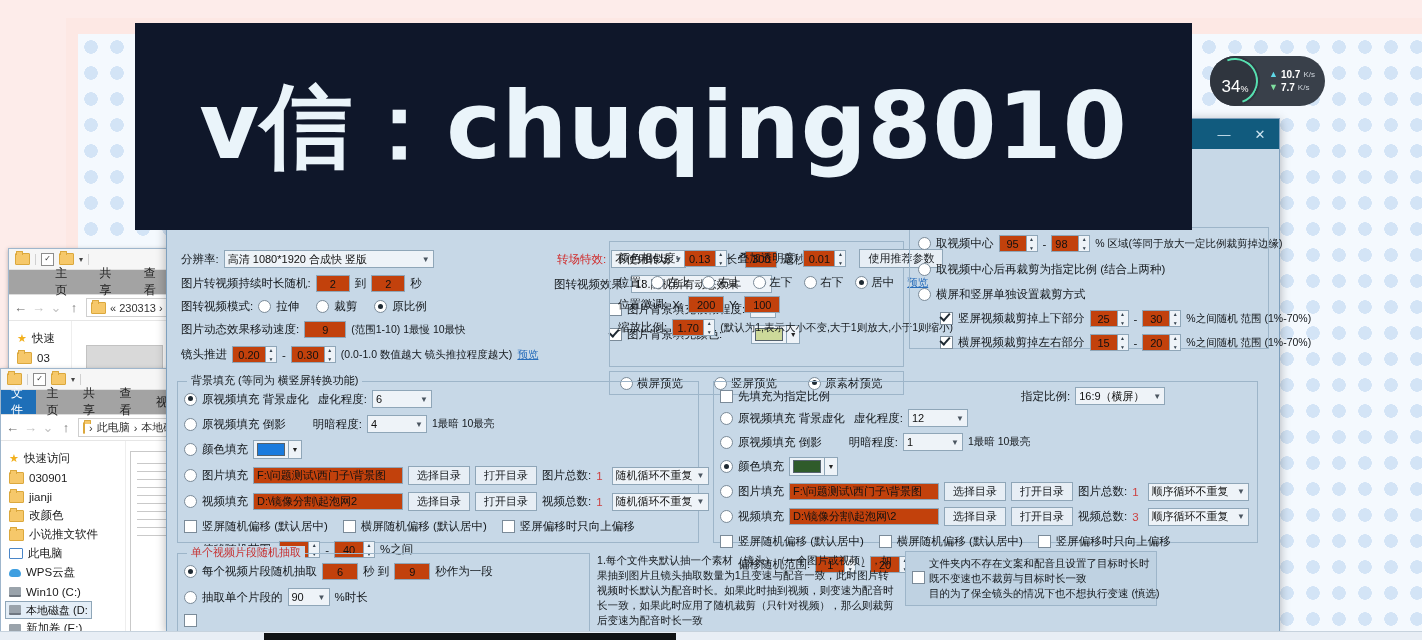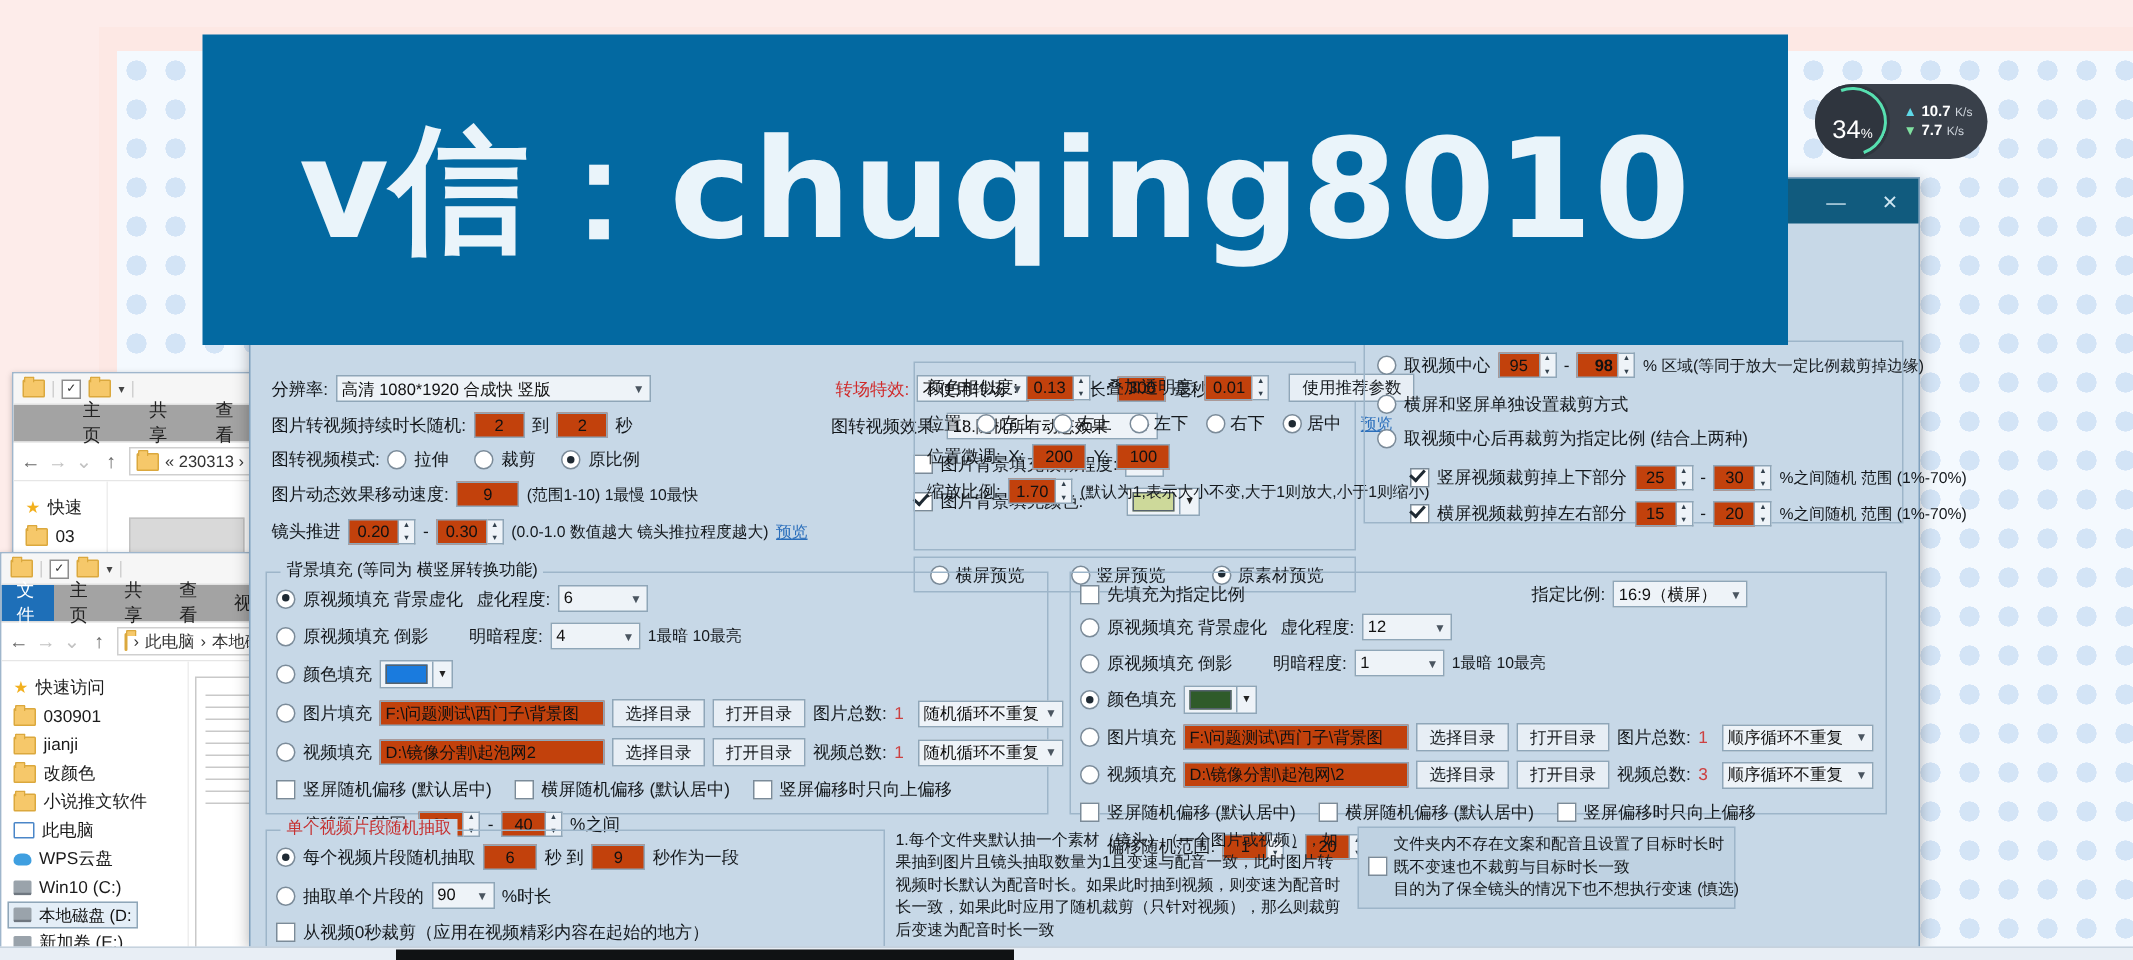--- a/index.html
+++ b/index.html
@@ -84,21 +84,21 @@
   .radio.on:after{content:"";position:absolute;left:2.5px;top:2.5px;width:5px;height:5px;border-radius:50%;background:#1f2a33;}
   .cbx{width:11px;height:11px;border:1px solid #7b8b99;background:#fff;display:inline-block;position:relative;flex:none;}
   .cbx.on:after{content:"";position:absolute;left:1px;top:-2px;width:4px;height:8px;border:solid #1f2a33;border-width:0 2px 2px 0;transform:rotate(42deg);}
   .swatch{display:inline-flex;align-items:center;border:1px solid #8fa6b8;background:#eef3f8;height:17px;}
   .swatch .sw{width:26px;height:11px;margin:0 3px;border:1px solid #55626d;}
   .swatch .dd{width:12px;text-align:center;font-size:7px;color:#222;border-left:1px solid #8fa6b8;height:100%;display:flex;align-items:center;justify-content:center;}
   .note{border:1px solid #9db5c9;background:#bfd2e2;font-size:10.5px;line-height:15px;padding:4px 6px;box-sizing:border-box;}
   .para{font-size:10.6px;line-height:15px;}
 
   
-  #wm{position:absolute;left:135px;top:23px;width:1057px;height:207px;background:#0369a1;
+  #wm{position:absolute;left:135px;top:23px;width:1057px;height:207px;background:#0f172a;
       display:flex;align-items:center;justify-content:center;}
   #wm span{color:#eaf4fa;font-size:92px;font-weight:bold;letter-spacing:1px;
            font-family:"DejaVu Sans","Liberation Sans",sans-serif;}
   
   #monitor{position:absolute;left:1210px;top:56px;height:50px;display:flex;align-items:center;
            background:#39404a;border-radius:25px;padding-right:10px;color:#fff;}
   #mon-circle{width:50px;height:50px;border-radius:50%;background:#2f353e;
               display:flex;align-items:flex-end;justify-content:center;position:relative;box-sizing:border-box;}
   #mon-circle .ring{position:absolute;inset:2px;border-radius:50%;border:2px solid transparent;border-top-color:#57e0b0;border-right-color:#57e0b0;transform:rotate(25deg);}
   #mon-circle .pct{font-size:17px;line-height:34px;}
@@ -423,35 +423,35 @@
           <span class="lbl">取视频中心</span>
           <span class="spin">
             <input class="txt" style="width: 28px; text-align: center;" value="95">
             <span class="sp">
                 <i>▲</i>
                 <i>▼</i>
               </span>
           </span>
           <span class="lbl">-</span>
           <span class="spin">
-            <input class="txt" style="width: 28px; text-align: right; font-weight: bold;" value="98">
+            <input class="txt" style="width: 28px; text-align: left;" value="98">
             <span class="sp">
                 <i>▲</i>
                 <i>▼</i>
               </span>
           </span>
           <span class="lbl tiny">% 区域(等同于放大一定比例裁剪掉边缘)</span>
         </div>
+        <div class="row" style="margin-bottom:10px;">
+          <span class="radio"></span>
+          <span class="lbl">取视频中心后再裁剪为指定比例 (结合上两种)</span>
+        </div>
         <div class="row" style="margin-bottom:8px;">
           <span class="radio"></span>
           <span class="lbl">横屏和竖屏单独设置裁剪方式</span>
-        </div>
-        <div class="row" style="margin-bottom:10px;">
-          <span class="radio"></span>
-          <span class="lbl">取视频中心后再裁剪为指定比例 (结合上两种)</span>
         </div>
         <div class="row" style="margin-bottom:7px;padding-left:22px;">
           <span class="cbx on"></span>
           <span class="lbl">竖屏视频裁剪掉上下部分</span>
           <span class="spin">
             <input class="txt" style="width: 28px; text-align: center;" value="25">
             <span class="sp">
                 <i>▲</i>
                 <i>▼</i>
               </span>
@@ -684,21 +684,20 @@
           <span class="radio"></span>
           <span class="lbl">抽取单个片段的</span>
           <span class="sel" style="width:42px">
             <span>90</span>
               <span class="cv">▼</span>
           </span>
           <span class="lbl">%时长</span>
         </div>
         <div class="row" style="margin-bottom:8px;">
           <span class="cbx"></span>
-          <span class="lbl">从视频0秒裁剪（应用在视频精彩内容在起始的地方）</span>
         </div>
         <div class="row">
           <span class="cbx"></span>
           <span class="lbl">从视频前部分随机裁剪（应用在视频精彩内容在前部分的地方）</span>
         </div>
       </div>
     </div>
 
     <div style="position:absolute;left:430px;top:404px;width:300px;">
       <div class="para">1.每个文件夹默认抽一个素材（镜头）（一个图片或视频），如果抽到图片且镜头抽取数量为1且变速与配音一致，此时图片转视频时长默认为配音时长。如果此时抽到视频，则变速为配音时长一致，如果此时应用了随机裁剪（只针对视频），那么则裁剪后变速为配音时长一致</div>

